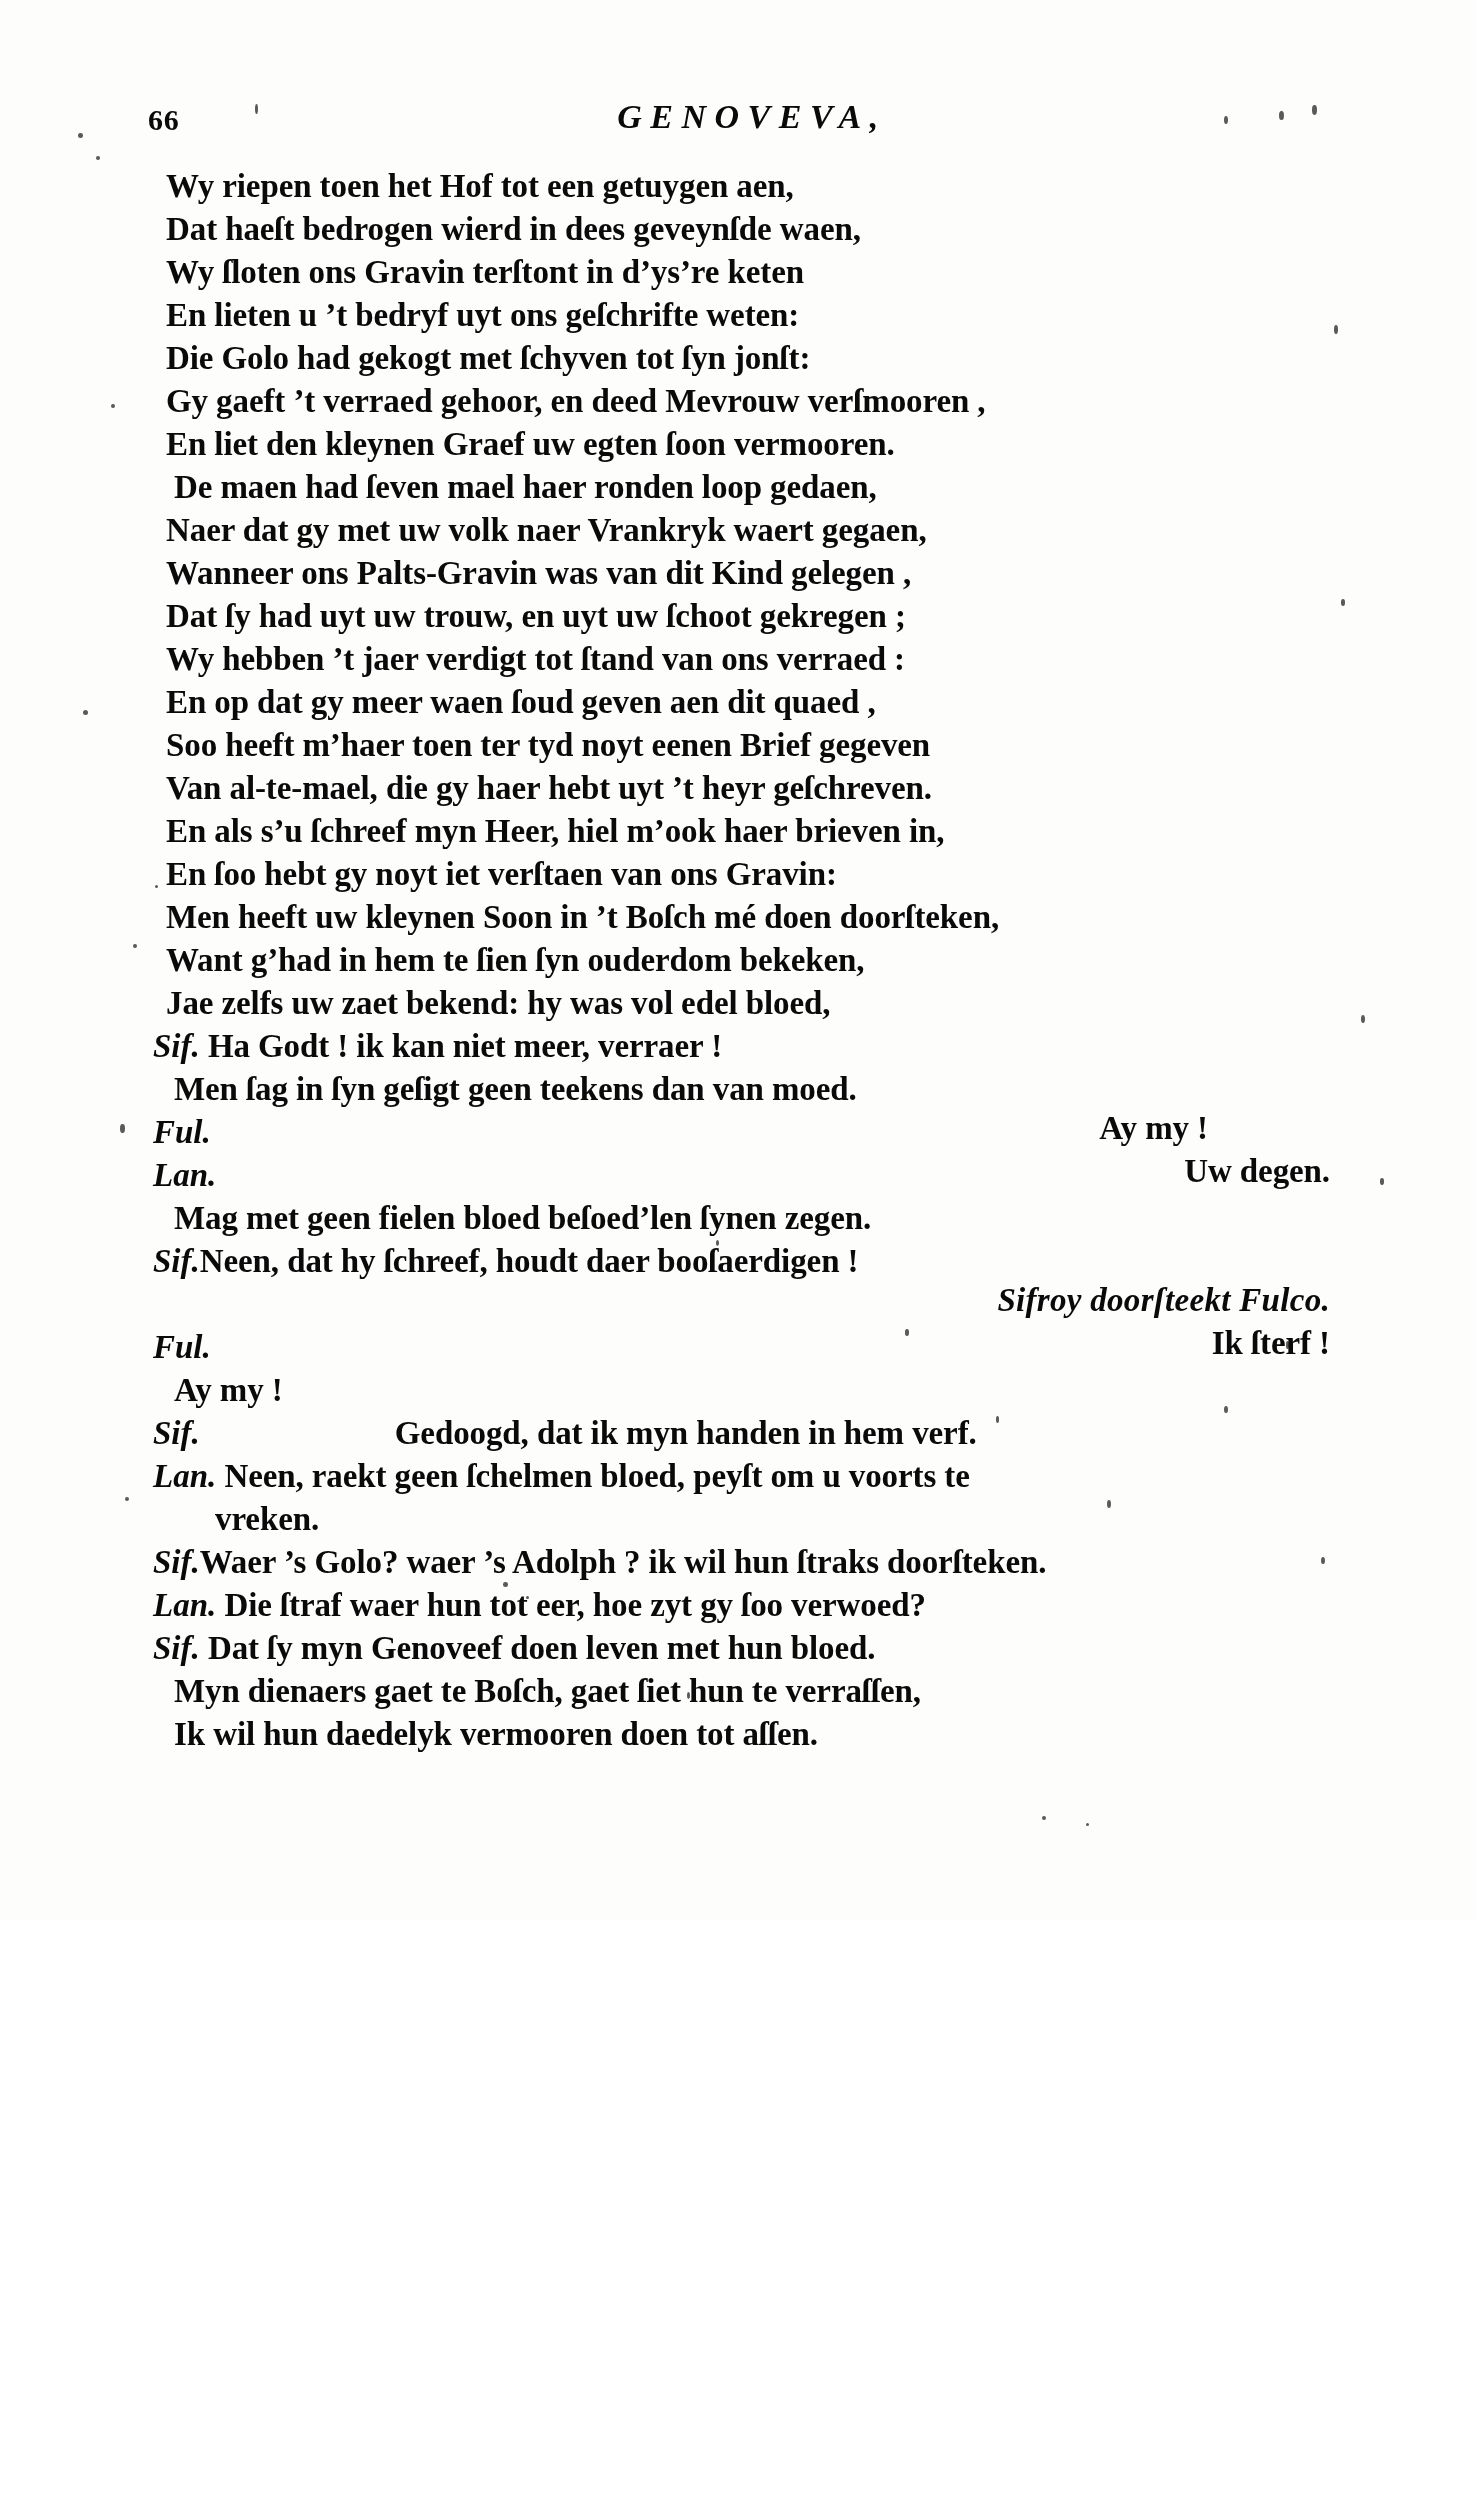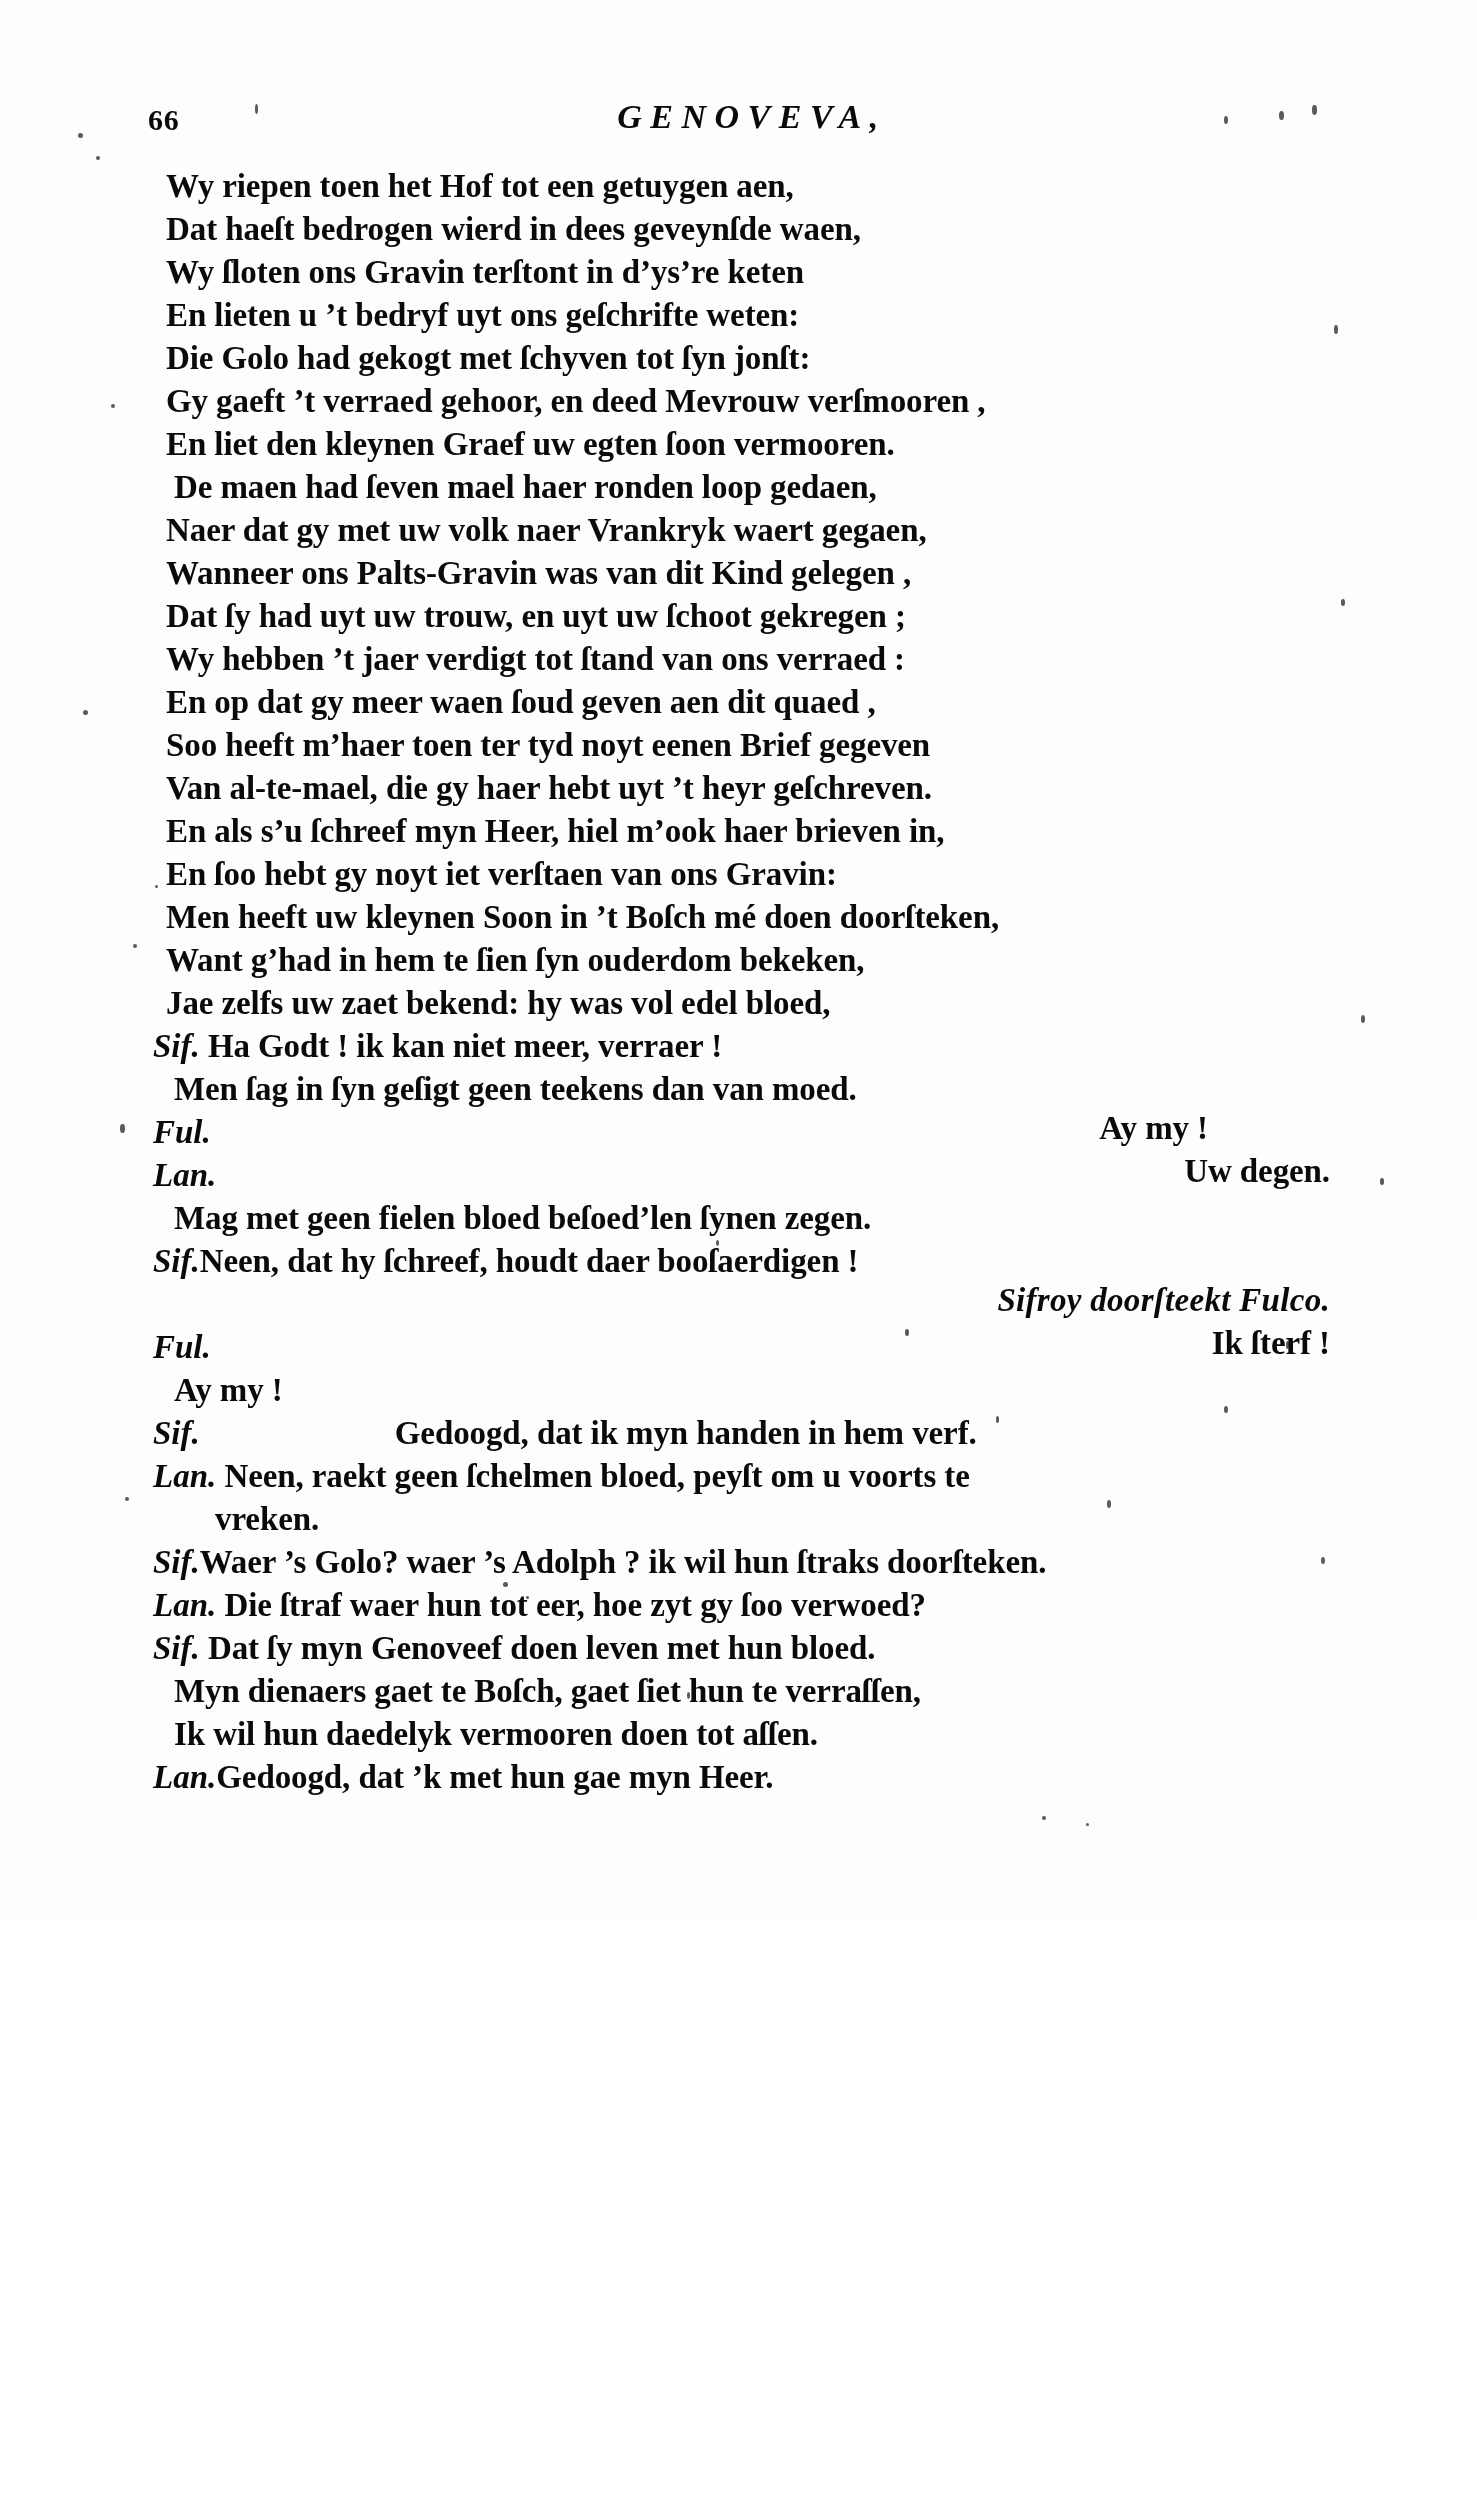--- a/index.html
+++ b/index.html
@@ -277,25 +277,20 @@
       </span>
     </div>
 
     <div class="ln">
         <span class="tx iA rom">Myn dienaers gaet te Boſch, gaet ſiet hun te verraſſen,</span>
       </div>
     <div class="ln">
         <span class="tx iA rom">Ik wil hun daedelyk vermooren doen tot aſſen.</span>
       </div>
 
-    <div class="ln">
-      <span class="tx i1">
-        <span class="spk">Lan.</span><span class="rom">Gedoogd, dat ’k met hun gae myn Heer.</span>
-      </span>
-    </div>
 
   </div>
 
   <div class="watermark">
     <span class="wm-row">
       <span class="wm-dig">Digitized by</span>
       <span class="wm-goo">Google</span>
     </span>
   </div>
 

